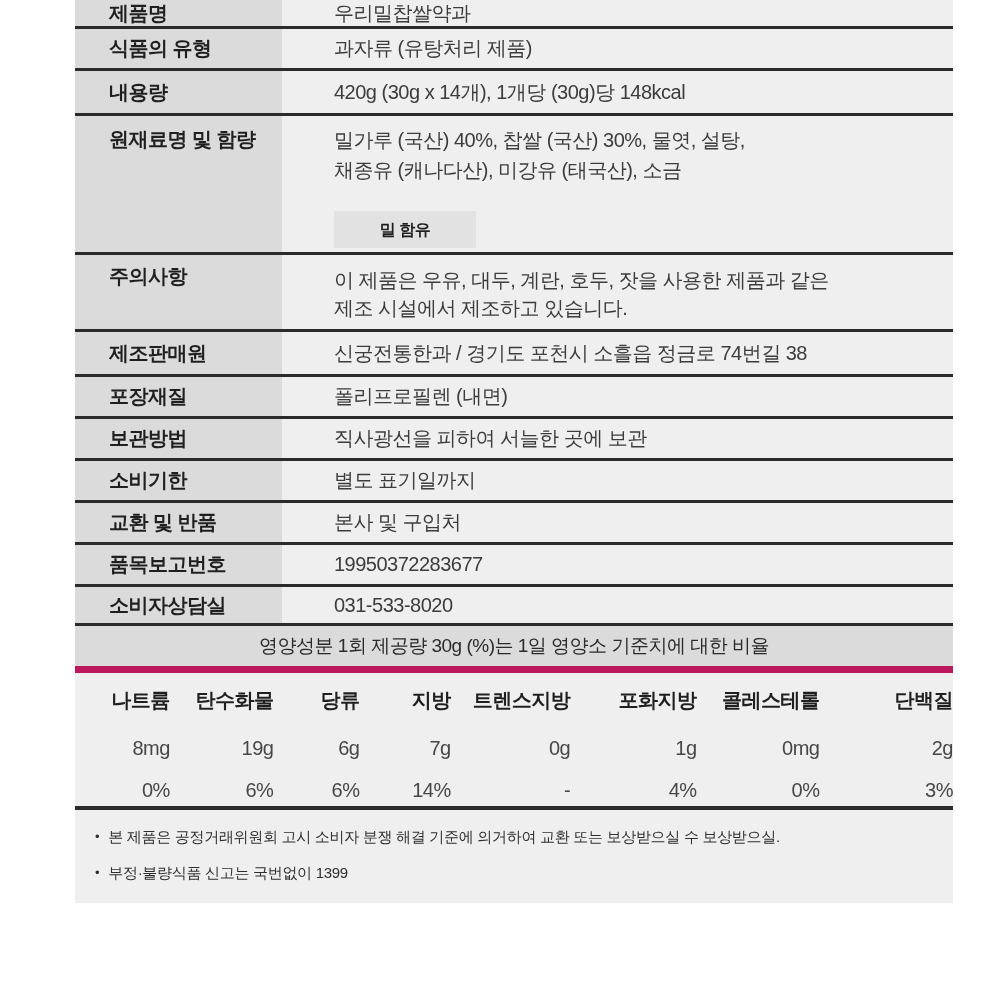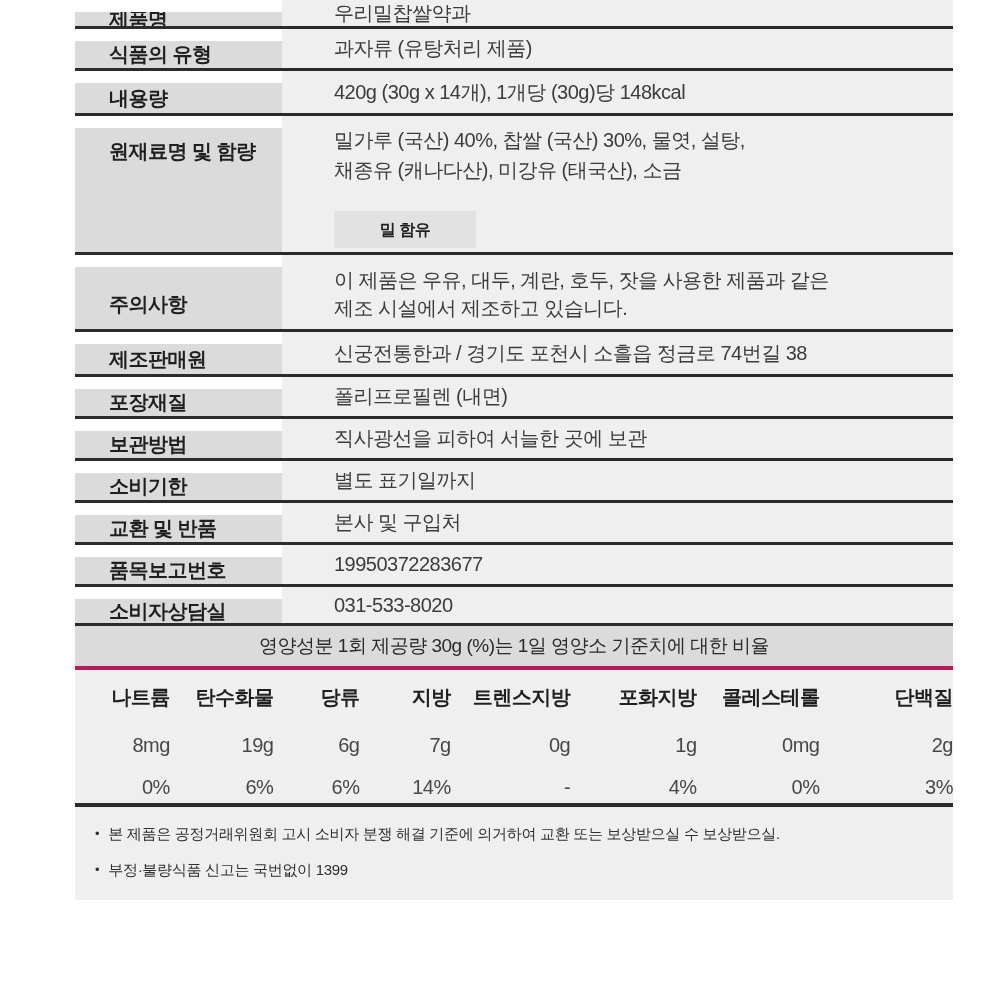--- a/index.html
+++ b/index.html
@@ -28,21 +28,20 @@
     min-width: 207px;
     background: #dbdbdb;
     padding-left: 34px;
     box-sizing: border-box;
     display: flex;
     align-items: center;
     font-weight: bold;
     font-size: 20px;
     color: #1f1f1f;
     letter-spacing: -0.5px;
-    margin-top: 12px;
   }
   .cell-value {
     flex: 1;
     background: #efefef;
     padding-left: 52px;
     box-sizing: border-box;
     display: flex;
     align-items: center;
     font-size: 20px;
     color: #3c3c3c;
@@ -62,26 +61,26 @@
     height: 37px;
     background: #e2e2e2;
     display: flex;
     align-items: center;
     justify-content: center;
     font-weight: bold;
     font-size: 16px;
     color: #1f1f1f;
   }
   .row-caution { height: 77px; }
-  .row-caution .cell-label { align-items: flex-start; padding-top: 24px; }
+  .row-caution .cell-label { align-items: flex-start; padding-top: 8px; }
   .row-caution .cell-value { display: block; padding-top: 11px; line-height: 28px; }
   .nutri-band {
     height: 40px;
     background: #dbdbdb;
-    border-bottom: 4px solid #be185d;
+    border-bottom: 7px solid #be185d;
     display: flex;
     align-items: center;
     justify-content: center;
     font-size: 19px;
     color: #2a2a2a;
     letter-spacing: -0.5px;
   }
   .nutri-grid {
     height: 133px;
     background: #efefef;

